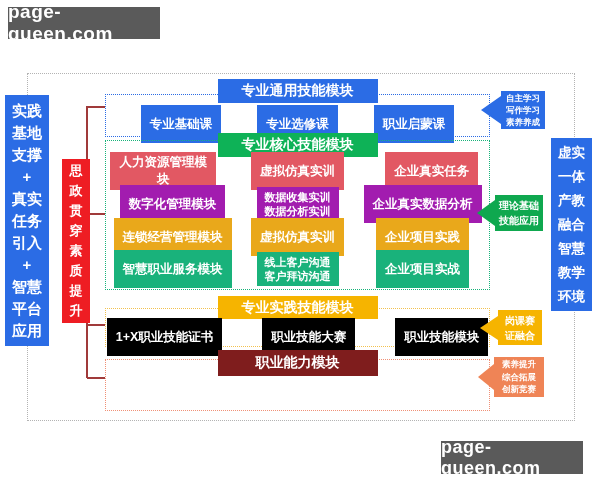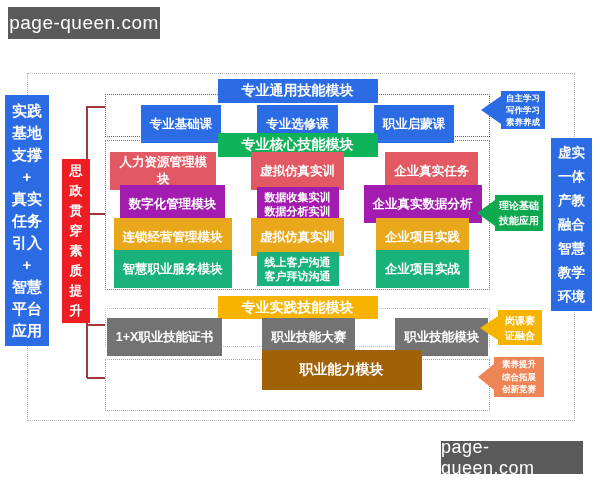--- a/index.html
+++ b/index.html
@@ -2,21 +2,21 @@
 <html><head>
 <meta charset="utf-8">
 <style>
   html,body{margin:0;padding:0;background:#fff;}
   #app{position:relative;width:600px;height:480px;background:#fff;overflow:hidden;
        font-family:"Liberation Sans","DejaVu Sans",sans-serif;}
   .abs{position:absolute;}
   .box{color:#fff;font-weight:700;display:flex;align-items:center;justify-content:center;
        text-align:center;white-space:pre-line;}
   
-  .wm{background:#5a5a5a;color:#fff;font-weight:400;display:flex;align-items:center;
+  .wm{background:#5a5a5a;color:#fff;font-weight:700;display:flex;align-items:center;
       justify-content:center;font-size:19px;letter-spacing:0.5px;}
   .wm-tl{left:8px;top:7px;width:152px;height:32px;}
   .wm-br{left:441px;top:441px;width:142px;height:33px;font-size:18px;}
   
   .frame{left:27px;top:73px;width:546px;height:346px;border:1px dotted #b3b3b3;}
   
   .pillar{line-height:22px;}
   .pillar-left{left:5px;top:95px;width:44px;height:251px;background:#2b6ce5;font-size:15px;z-index:5;}
   .pillar-right{left:551px;top:138px;width:41px;height:173px;background:#2b6ce5;font-size:13.5px;line-height:24px;z-index:5;}
   .pillar-red{left:62px;top:159px;width:28px;height:164px;background:#ee1d23;font-size:13px;line-height:20px;z-index:4;}
@@ -27,34 +27,34 @@
   
   .section{left:105px;width:383px;z-index:3;}
   .s1{top:94px;height:41px;border:1px dotted #2b6ce5;}
   .s2{top:140px;height:148px;border:1px dotted #17b37a;}
   .s3{top:308px;height:37px;border:1px dotted #f2c14e;}
   .s4{top:359px;height:50px;border:1px dotted #f09076;}
   .sec-header{position:absolute;left:50%;transform:translateX(-50%);width:160px;font-size:14px;}
   .s1 .sec-header{top:-16px;height:24px;background:#2b6ce5;}
   .s2 .sec-header{top:-8px;height:24px;background:#0eb257;}
   .s3 .sec-header{top:-13px;height:23px;background:#f6b400;}
-  .s4 .sec-header{top:-10px;height:40px;background:#a16207;margin-left:44px;}
+  .s4 .sec-header{top:-10px;height:26px;background:#7f1d1d;}
   .items{position:absolute;left:0;right:0;display:flex;justify-content:center;align-items:center;}
   .s1 .items{top:10px;gap:36px;}
   .s3 .items{top:9px;gap:40px;}
   .s4 .items{top:14px;gap:8px;}
   .cell{font-size:12.5px;height:38px;padding:0 9px;}
   .s4 .cell{font-size:12px;padding:0 6px;height:23px;}
   .rows{position:absolute;top:18px;left:4px;right:4px;display:flex;flex-direction:column;gap:4px;}
   .row3{display:flex;}
   .col{flex:1;display:flex;justify-content:center;align-items:center;}
   .row3.rA{height:24px;gap:28px;} .row3.rB{height:34px;} .row3.rC{height:24px;} .row3.rD{height:32px;}
   .tall{font-size:11px;line-height:14px;padding:2px 8px;height:auto;min-height:30px;}
   .bg-blue{background:#2b6ce5;} .bg-rose{background:#e25863;} .bg-orange{background:#a21caf;}
-  .bg-gold{background:#e9a81b;} .bg-green{background:#19b27b;} .bg-golditem{background:#737373;}
+  .bg-gold{background:#e9a81b;} .bg-green{background:#19b27b;} .bg-golditem{background:#000000;}
   .bg-orange2{background:#ee7527;}
   
   .anno{display:flex;align-items:center;z-index:4;}
   .ahead{width:0;height:0;}
   .a1{left:481px;top:91px;}
   .a1 .ahead{border-top:14px solid transparent;border-bottom:14px solid transparent;border-right:20px solid #2b6ce5;}
   .a1 .abox{width:44px;height:38px;background:#2b6ce5;font-size:8.5px;line-height:12px;}
   .a2{left:477px;top:195px;}
   .a2 .ahead{border-top:13px solid transparent;border-bottom:13px solid transparent;border-right:18px solid #0fa84f;}
   .a2 .abox{width:48px;height:36px;background:#0fa84f;font-size:10px;line-height:15px;}

